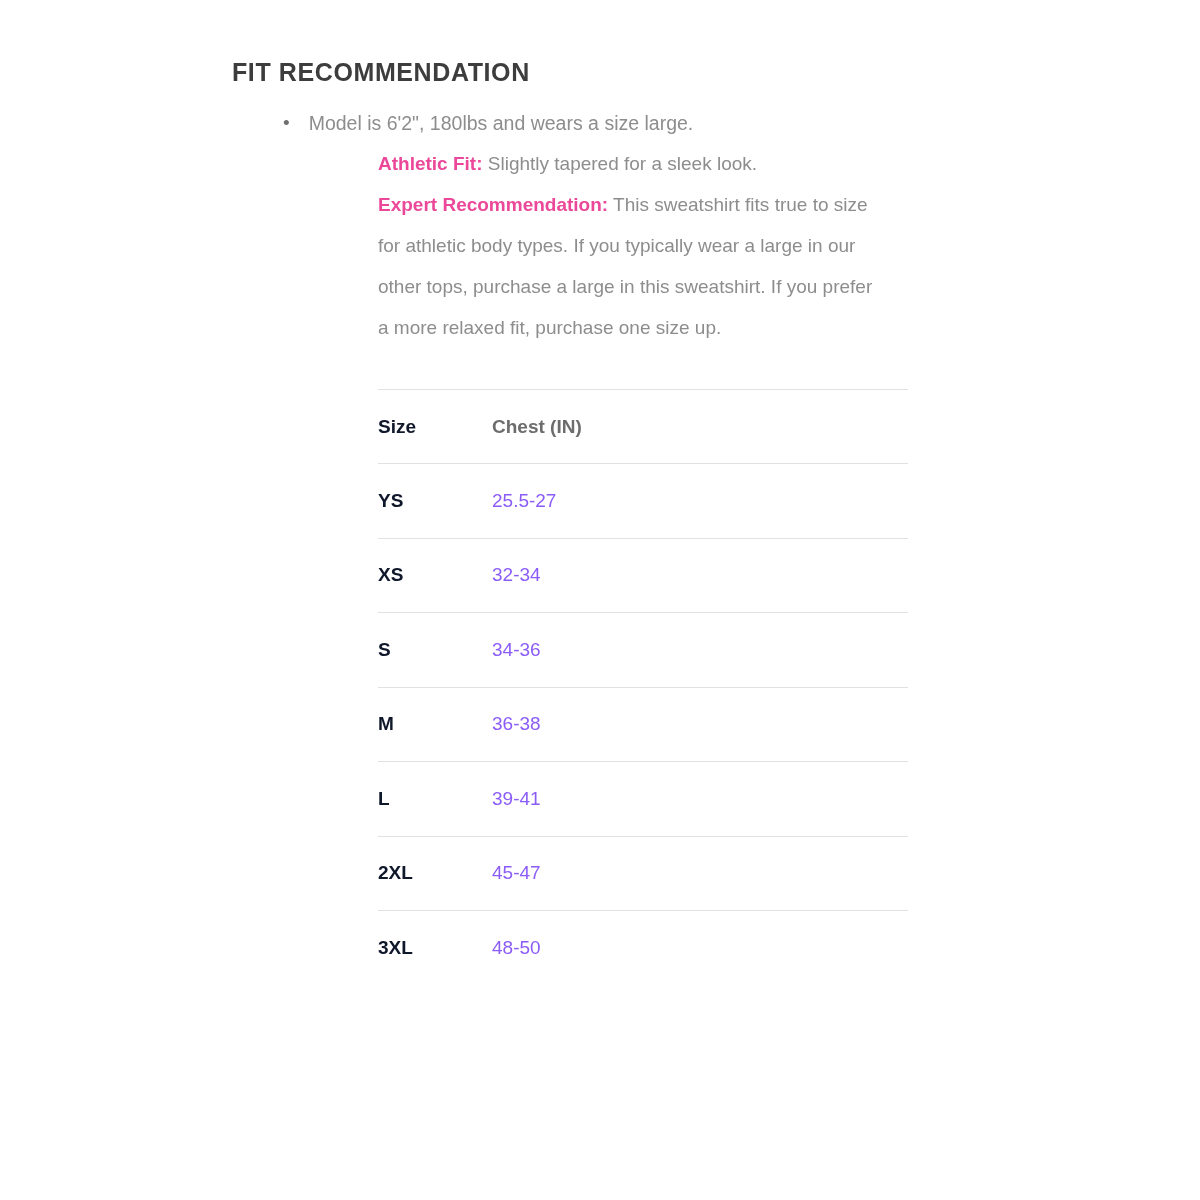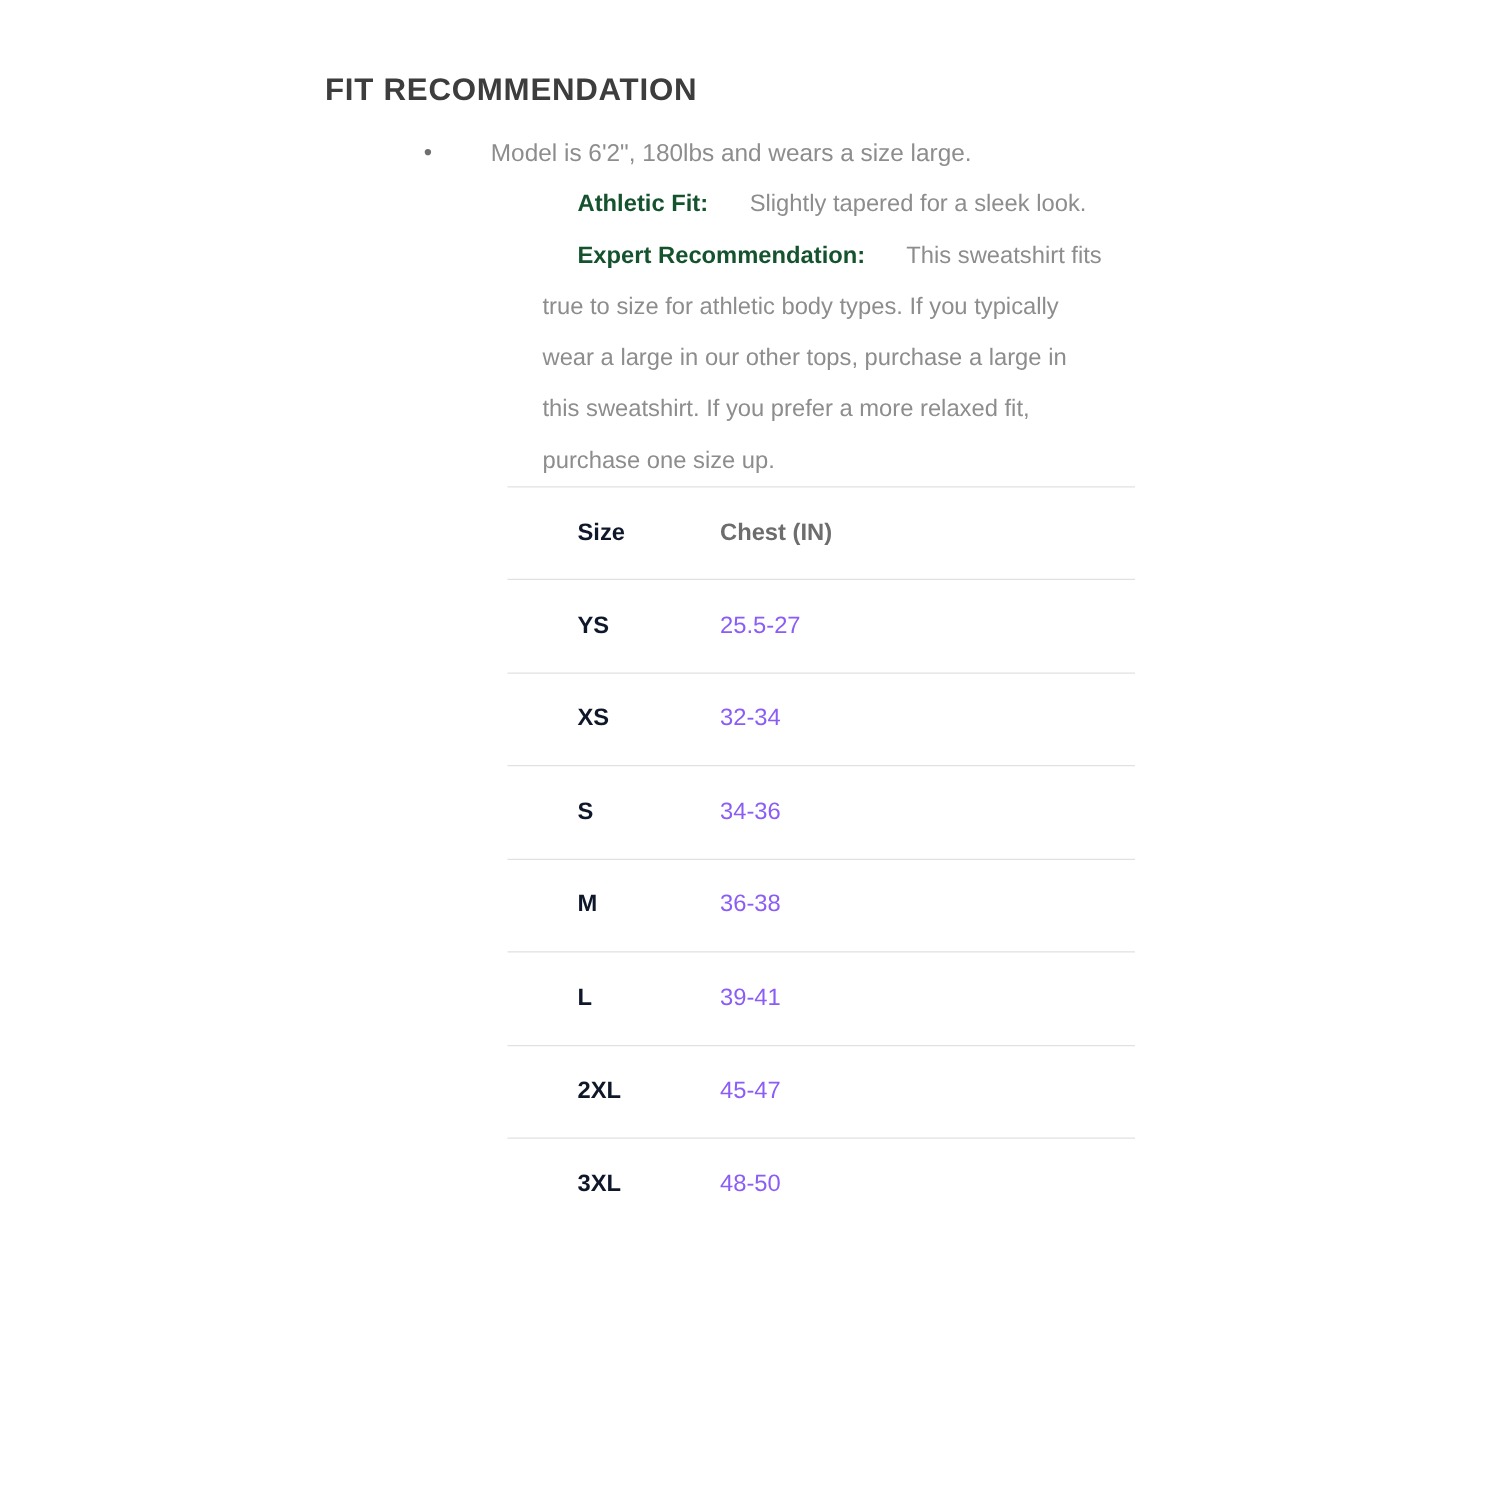--- a/index.html
+++ b/index.html
@@ -1,15 +1,15 @@
 <!DOCTYPE html>
 <html><head>
 <meta charset="utf-8">
 <style>
-  * { box-sizing: border-box; padding-left: 28px; }
+  * { box-sizing: border-box; }
   html, body { margin: 0; padding: 0; background: #ffffff; }
   body {
     width: 1200px; height: 1200px;
     font-family: "Liberation Sans", "DejaVu Sans", sans-serif;
     -webkit-font-smoothing: antialiased;
   }
   .page {
     position: relative;
     width: 1200px; height: 1200px;
     background: #ffffff;
@@ -42,21 +42,21 @@
   .fit-details {
     position: absolute;
     left: 378px; top: 143px;
     width: 505px;
     font-size: 19px;
     line-height: 41px;
     color: #8d8d8d;
   }
   .fit-details p { margin: 0; }
   .fit-details strong {
-    color: #14532d;
+    color: #ec4899;
     font-weight: 700;
   }
   .size-table {
     position: absolute;
     left: 378px; top: 389px;
     width: 530px;
     font-size: 19px;
   }
   .trow {
     display: flex;

